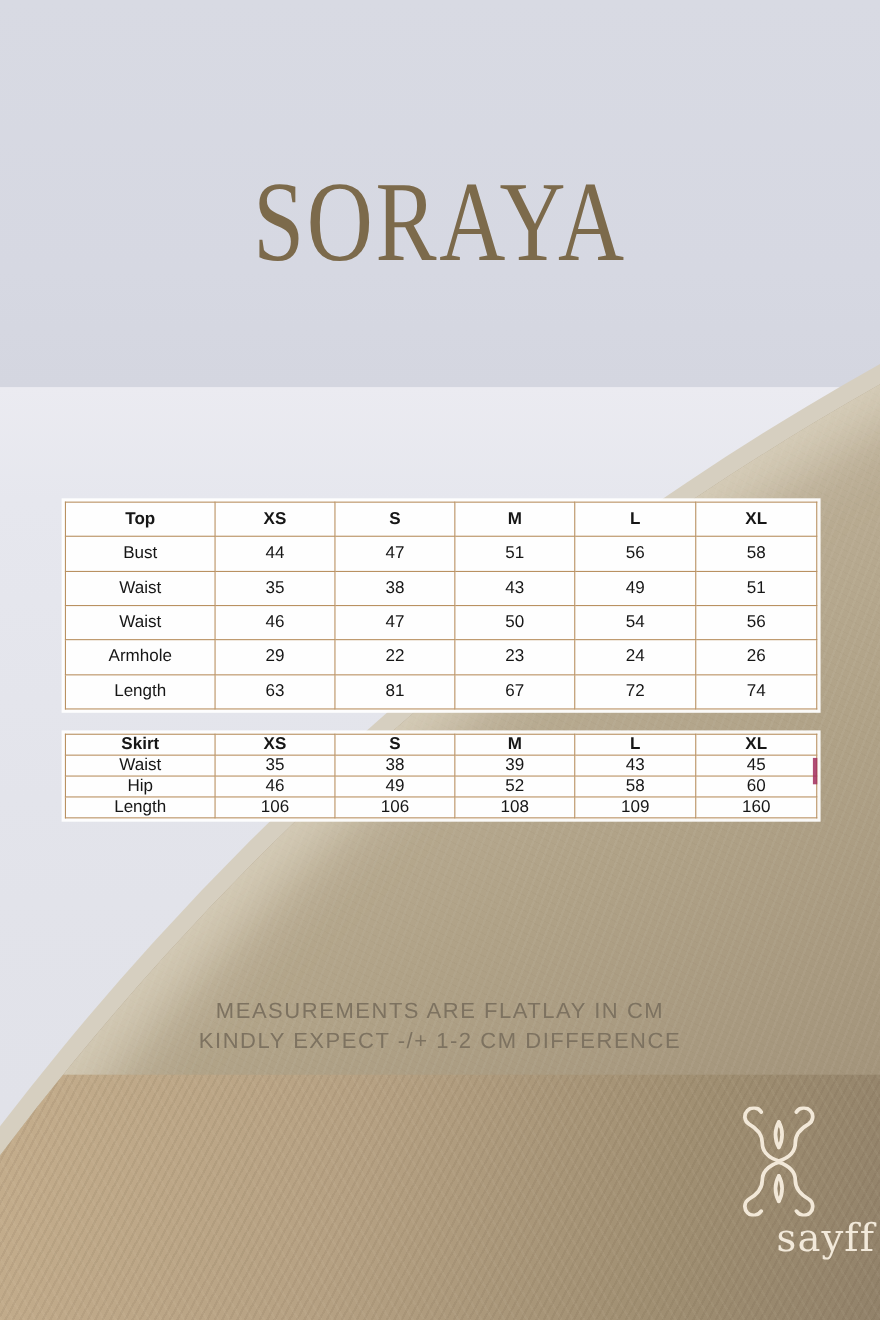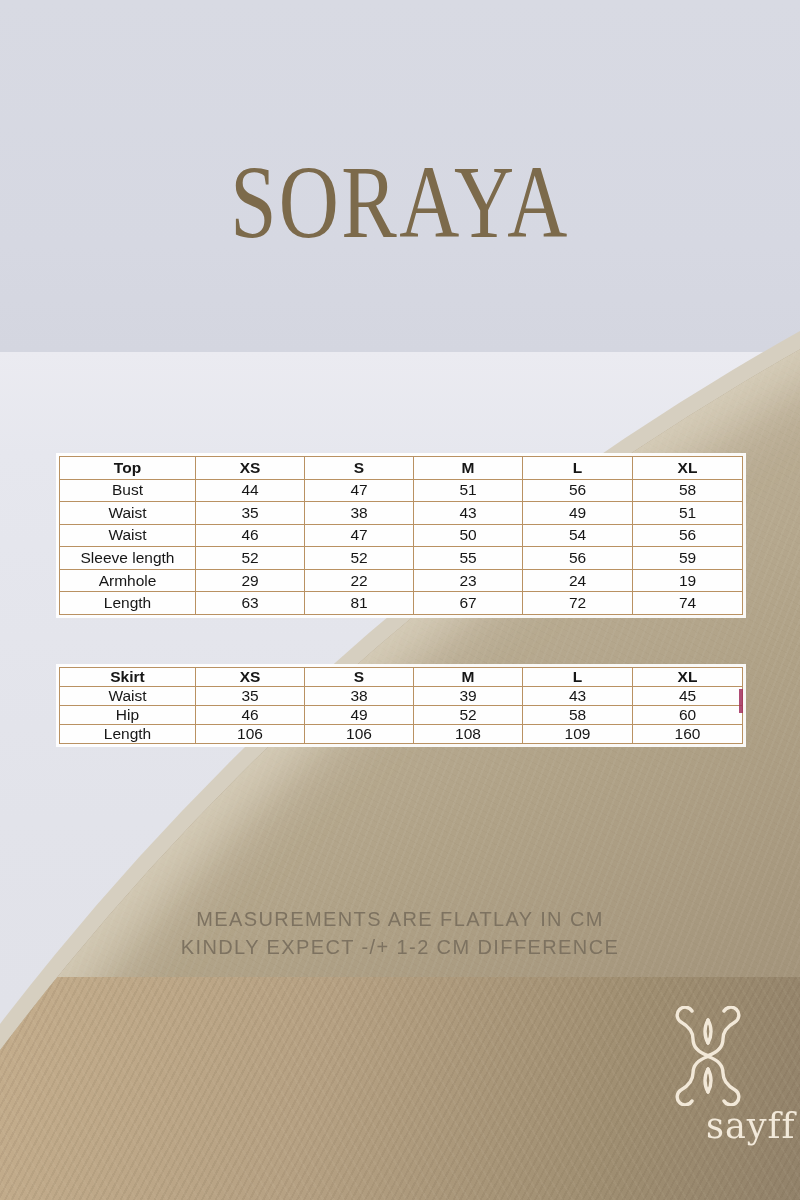--- a/index.html
+++ b/index.html
@@ -39,21 +39,21 @@
     font-size:104px;font-weight:400;letter-spacing:3px;line-height:1;
     color:#7c6a4b;transform:scaleX(.8);transform-origin:50% 50%;}
   
   .size-table{position:absolute;border-collapse:collapse;table-layout:fixed;
     background:#fff;box-shadow:0 0 0 3px rgba(255,255,255,.93);}
   .size-table th,.size-table td{
     border:1.5px solid #b99162;background:#fefefe;
     text-align:center;vertical-align:middle;padding:0;
     font-size:15.5px;color:#161616;font-family:"Liberation Sans",sans-serif;}
   .size-table th{font-weight:bold;}
-  #top-table{left:59px;top:456px;width:683px;height:159px;}
+  #top-table{left:59px;top:456px;width:683px;height:189px;}
   #skirt-table{left:59px;top:667px;width:683px;height:65px;}
   
   .note{position:absolute;left:0;top:905px;width:800px;text-align:center;
     color:#7d7260;font-size:20px;letter-spacing:1.4px;line-height:28px;}
   
   .logo{position:absolute;left:658px;top:1006px;width:100px;text-align:center;}
   .logo svg{display:block;margin:0 auto;}
   .wordmark{font-family:"DejaVu Serif","Liberation Serif",serif;
     font-size:35px;line-height:1;color:#f2e9da;letter-spacing:1px;margin-top:3px;margin-left:48px;}
   
@@ -116,34 +116,26 @@
     </tr>
     <tr>
       <td>Waist</td>
       <td>46</td>
       <td>47</td>
       <td>50</td>
       <td>54</td>
       <td>56</td>
     </tr>
     <tr>
-      <td>Sleeve length</td>
-      <td>52</td>
-      <td>52</td>
-      <td>55</td>
-      <td>56</td>
-      <td>59</td>
-    </tr>
-    <tr>
       <td>Armhole</td>
       <td>29</td>
       <td>22</td>
       <td>23</td>
       <td>24</td>
-      <td>19</td>
+      <td>26</td>
     </tr>
     <tr>
       <td>Length</td>
       <td>63</td>
       <td>81</td>
       <td>67</td>
       <td>72</td>
       <td>74</td>
     </tr>
   </tbody>

